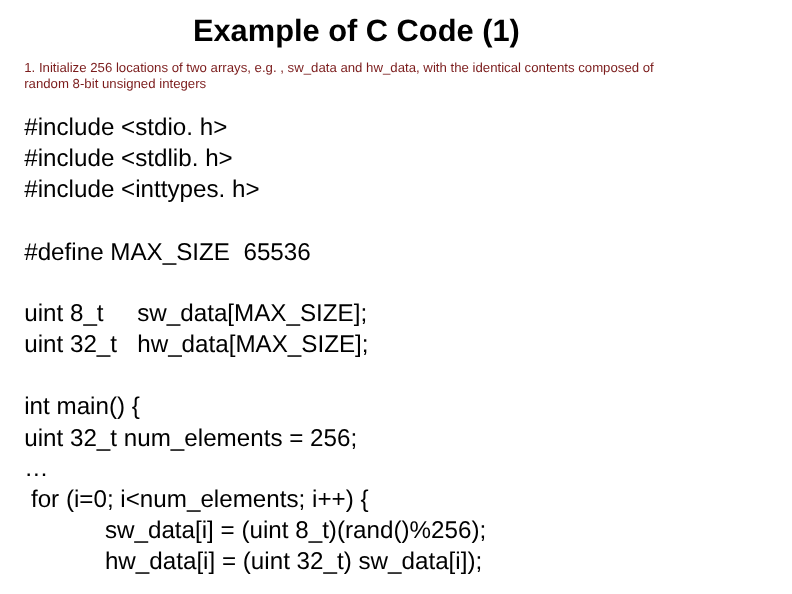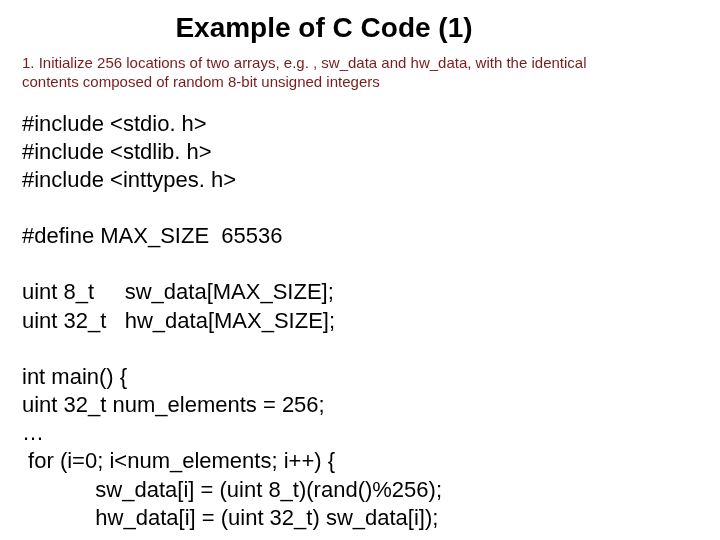--- a/index.html
+++ b/index.html
@@ -18,21 +18,21 @@
     padding: 8px 22px 10px 22px;
     position: relative;
   }
   .title {
     font-size: 28px;
     font-weight: bold;
     text-align: center;
     margin: 4px 0 10px 0;
   }
   .desc {
-    font-size: 15px;
+    font-size: 12px;
     color: #7b1c1c;
     line-height: 1.25;
     margin-bottom: 18px;
   }
   .code {
     font-size: 22px;
     line-height: 1.28;
     white-space: pre;
     font-family: Arial, Helvetica, sans-serif;
   }

